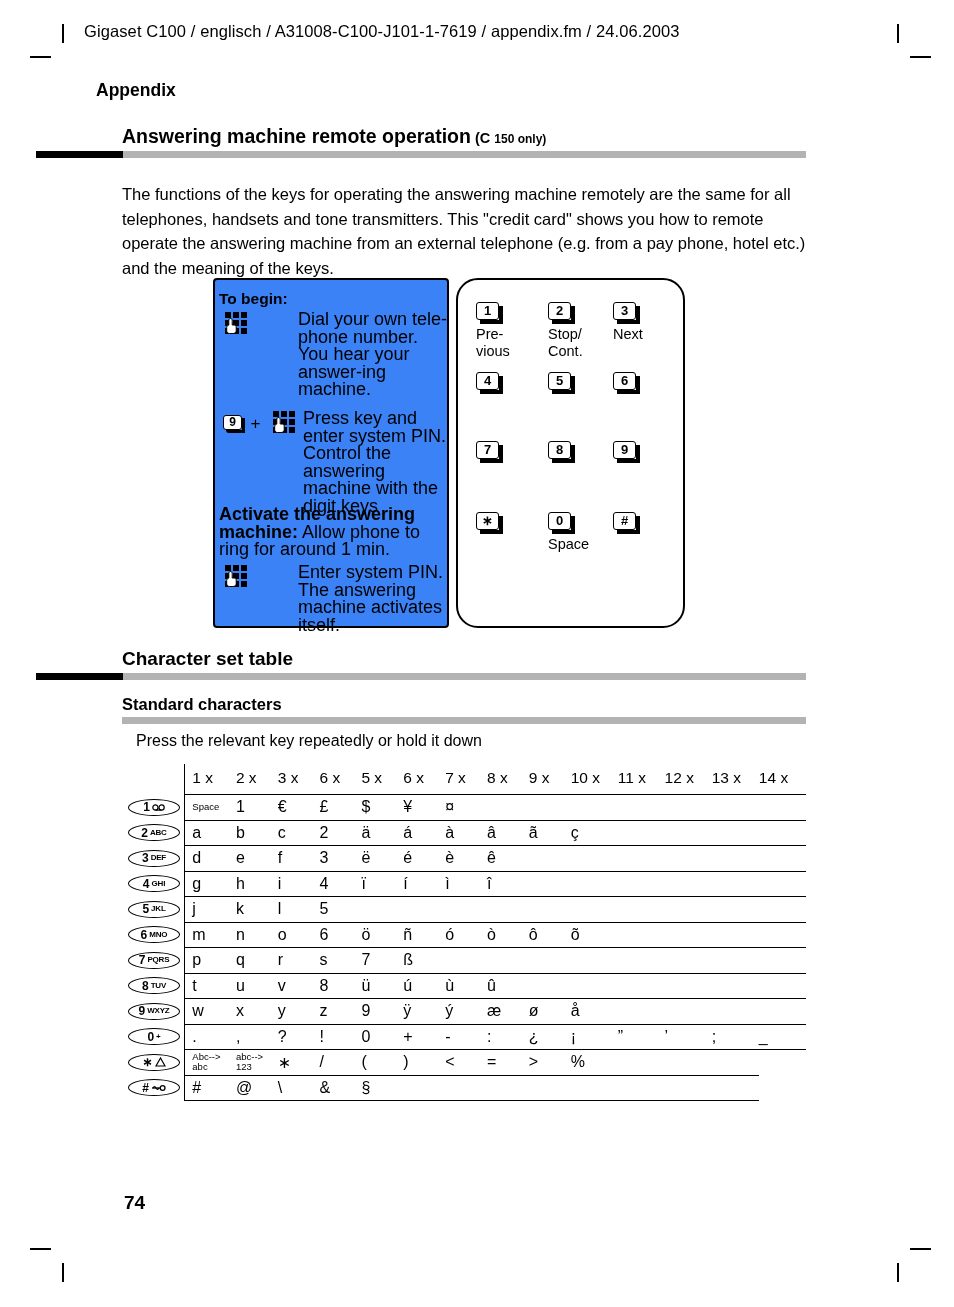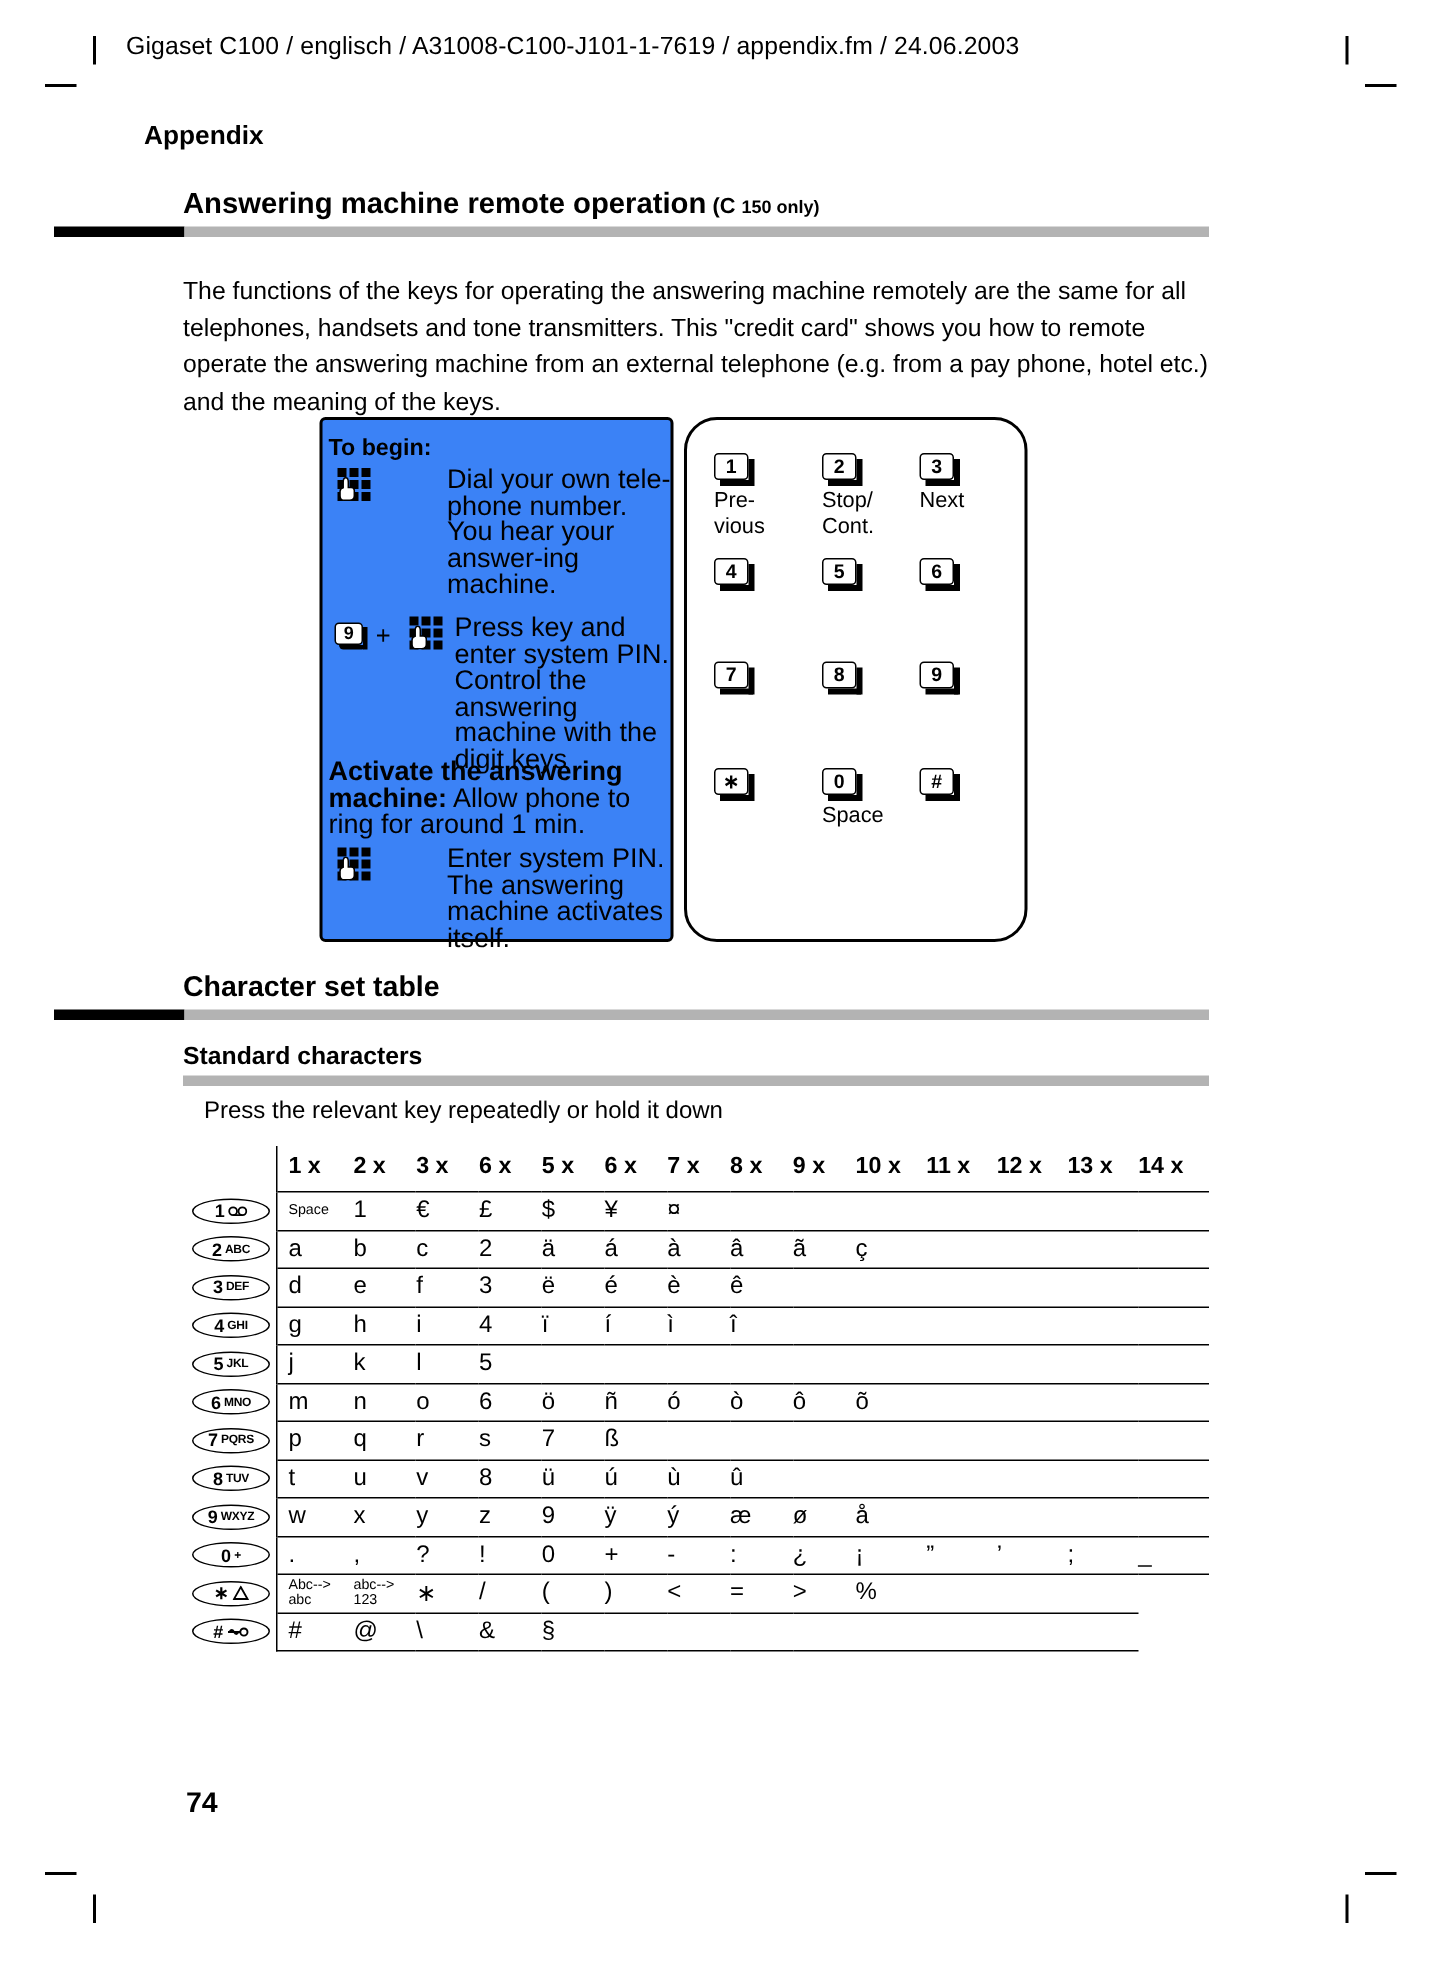--- a/index.html
+++ b/index.html
@@ -251,21 +251,21 @@
   #charset-table th,
   #charset-table td {
     padding: 0;
     margin: 0;
     text-align: left;
     font-weight: normal;
     vertical-align: middle;
   }
   #charset-table thead th {
     font-size: 15.5px;
-    font-weight: bold;
+    font-weight: normal;
     height: 28px;
     padding-bottom: 2px;
     white-space: nowrap;
     margin-left: 25px;
   }
   #charset-table thead th.keycol { border: none; }
   #charset-table thead th.firstch { border-left: 1.4px solid #000; padding-left: 7px; }
   #charset-table tbody tr { height: 25.5px; }
   #charset-table tbody td { border-top: 1.4px solid #000; }
   #charset-table tbody tr:last-child td { border-bottom: 1.4px solid #000; }

